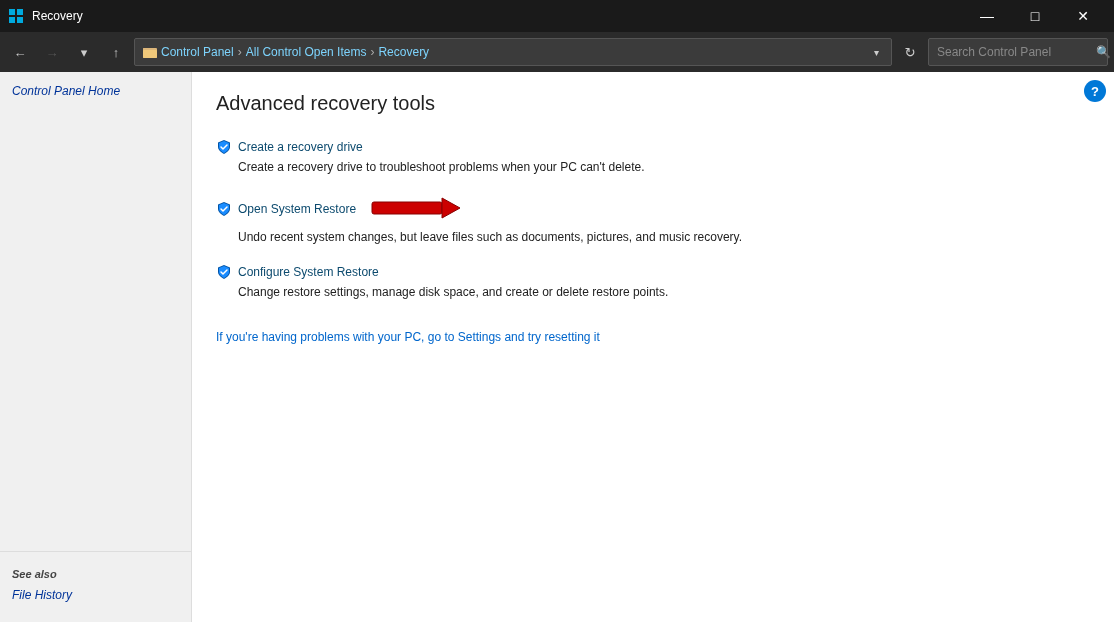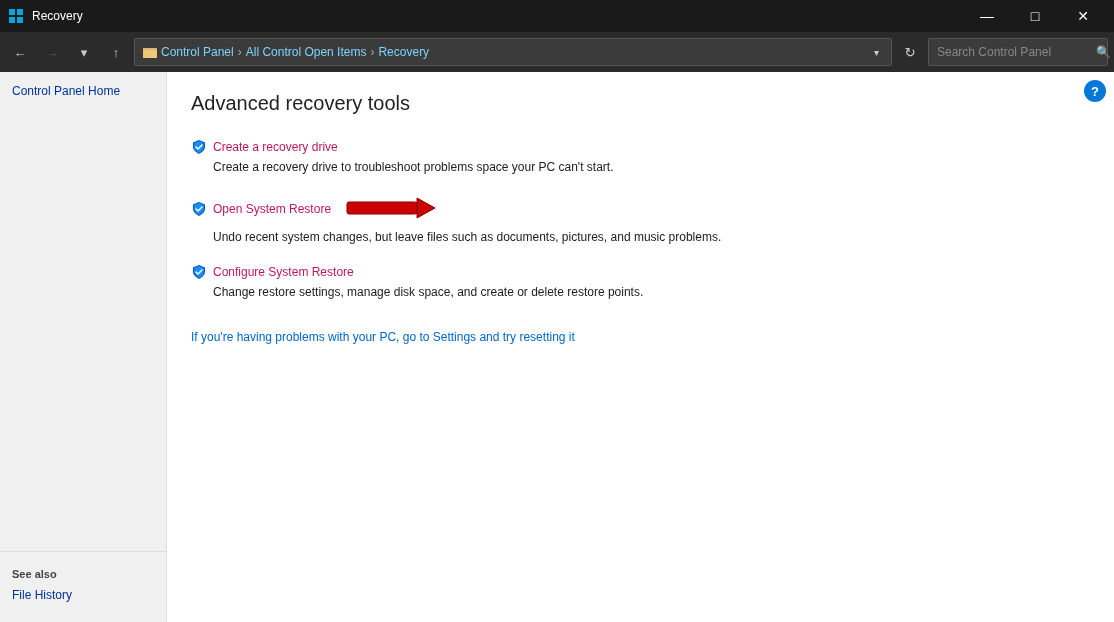--- a/index.html
+++ b/index.html
@@ -116,27 +116,28 @@
 
     
     .main-content {
       display: flex;
       flex: 1;
       overflow: hidden;
     }
 
     
     .sidebar {
-      width: 167px;
+      width: 192px;
       background: #f0f0f0;
       border-right: 1px solid #ddd;
       padding: 8px 0;
       flex-shrink: 0;
       display: flex;
       flex-direction: column;
+      font-style: italic;
     }
     .sidebar-link {
       padding: 4px 12px;
       color: #003399;
       cursor: pointer;
       font-size: 12px;
       text-decoration: none;
       display: block;
     }
     .sidebar-section {
@@ -184,21 +185,21 @@
     .tool-item {
       margin-bottom: 18px;
     }
     .tool-link-row {
       display: flex;
       align-items: center;
       gap: 6px;
       margin-bottom: 4px;
     }
     .tool-link {
-      color: #be185d;
+      color: #0c4a6e;
       text-decoration: none;
       font-size: 12px;
       cursor: pointer;
     }
     .tool-desc {
       color: #222;
       font-size: 12px;
       margin-left: 22px;
       line-height: 1.4;
     }
@@ -286,40 +287,40 @@
 
       <div class="tool-item">
         <div class="tool-link-row">
           <svg class="shield-svg" viewBox="0 0 16 16">
             <path d="M8 1 L14 3.5 L14 8 C14 12 8 15 8 15 C8 15 2 12 2 8 L2 3.5 Z" fill="#0054a6" stroke="none"></path>
             <path d="M8 2 L13 4 L13 8 C13 11.5 8 14 8 14 C8 14 3 11.5 3 8 L3 4 Z" fill="#1a8cff"></path>
             <path d="M5 8 L7 10 L11 6" stroke="#fff" stroke-width="1.5" fill="none" stroke-linecap="round" stroke-linejoin="round"></path>
           </svg>
           <a class="tool-link">Create a recovery drive</a>
         </div>
-        <div class="tool-desc">Create a recovery drive to troubleshoot problems space your PC can't start.</div>
+        <div class="tool-desc">Create a recovery drive to troubleshoot problems when your PC can't delete.</div>
       </div>
 
       <div class="tool-item">
         <div class="tool-link-row">
           <svg class="shield-svg" viewBox="0 0 16 16">
             <path d="M8 1 L14 3.5 L14 8 C14 12 8 15 8 15 C8 15 2 12 2 8 L2 3.5 Z" fill="#0054a6" stroke="none"></path>
             <path d="M8 2 L13 4 L13 8 C13 11.5 8 14 8 14 C8 14 3 11.5 3 8 L3 4 Z" fill="#1a8cff"></path>
             <path d="M5 8 L7 10 L11 6" stroke="#fff" stroke-width="1.5" fill="none" stroke-linecap="round" stroke-linejoin="round"></path>
           </svg>
           <a class="tool-link">Open System Restore</a>
 
           <span style="display:inline-block; margin-left:8px;">
             <svg width="90" height="28" viewBox="0 0 90 28">
               <rect x="2" y="8" width="70" height="12" rx="2" fill="#cc0000" stroke="#880000" stroke-width="1"></rect>
               <polygon points="72,4 90,14 72,24" fill="#cc0000" stroke="#880000" stroke-width="1"></polygon>
             </svg>
           </span>
         </div>
-        <div class="tool-desc">Undo recent system changes, but leave files such as documents, pictures, and music problems.</div>
+        <div class="tool-desc">Undo recent system changes, but leave files such as documents, pictures, and music recovery.</div>
       </div>
 
       <div class="tool-item">
         <div class="tool-link-row">
           <svg class="shield-svg" viewBox="0 0 16 16">
             <path d="M8 1 L14 3.5 L14 8 C14 12 8 15 8 15 C8 15 2 12 2 8 L2 3.5 Z" fill="#0054a6" stroke="none"></path>
             <path d="M8 2 L13 4 L13 8 C13 11.5 8 14 8 14 C8 14 3 11.5 3 8 L3 4 Z" fill="#1a8cff"></path>
             <path d="M5 8 L7 10 L11 6" stroke="#fff" stroke-width="1.5" fill="none" stroke-linecap="round" stroke-linejoin="round"></path>
           </svg>
           <a class="tool-link">Configure System Restore</a>

